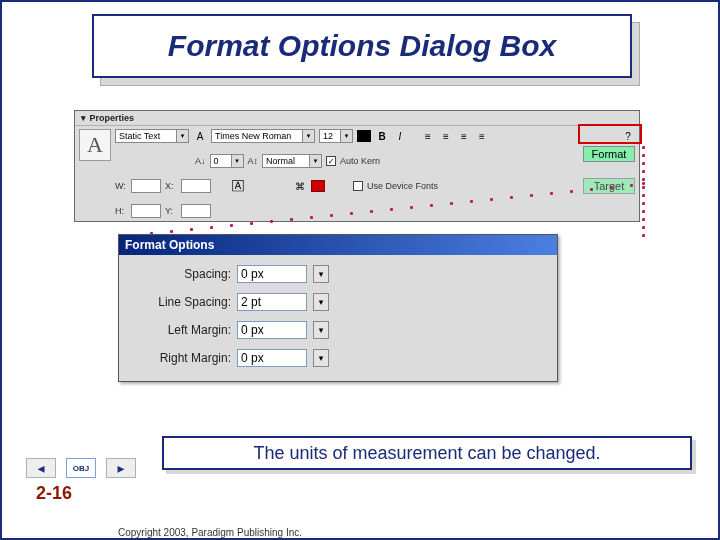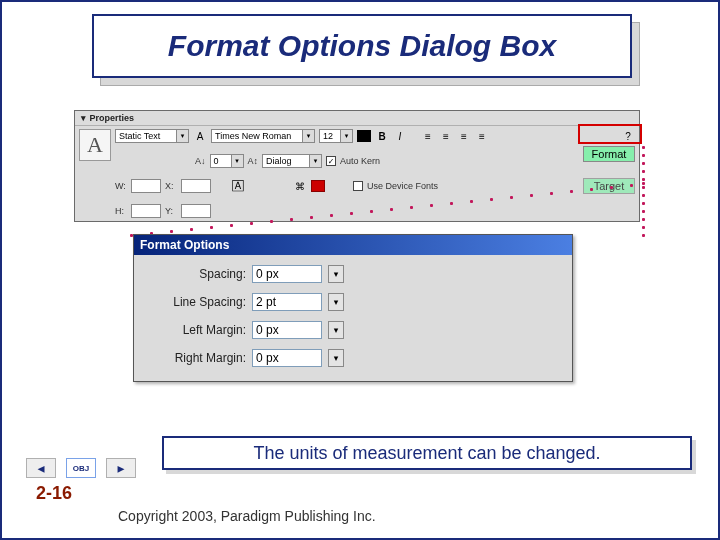--- a/index.html
+++ b/index.html
@@ -156,21 +156,21 @@
     pointer-events: none;
   }
   .dot {
     width: 3px; height: 3px; background: #c2185b; position: absolute; border-radius: 1px;
   }
 
   
   .dialog {
     position: absolute;
     top: 232px;
-    left: 131px;
+    left: 116px;
     width: 440px;
     background: #dcdcdc;
     border: 1px solid #555;
     box-shadow: 2px 2px 3px rgba(0,0,0,0.3);
   }
   .dlg-title {
     background: linear-gradient(to right, #06247a, #4b7fe2);
     color: #fff;
     font-weight: bold;
     font-family: Tahoma, sans-serif;
@@ -298,23 +298,23 @@
   .page-num {
     position: absolute;
     bottom: 34px;
     left: 34px;
     font-size: 18px;
     font-weight: bold;
     color: #8a1a00;
   }
   .copyright {
     position: absolute;
-    bottom: 14px;
+    bottom: 0;
     left: 116px;
-    font-size: 14px;
+    font-size: 10px;
     color: #333;
   }
 </style>
 </head>
 <body>
 
 <div class="slide-title-wrap">
   <div class="slide-title-shadow"></div>
   <div class="slide-title">Format Options Dialog Box</div>
 </div>
@@ -358,21 +358,21 @@
 
       <div class="prop-row">
         <span style="width:76px"></span>
         <span class="mini-label">A↓</span>
         <span class="dd">
           <span class="field" style="width:22px">0</span>
           <span class="arrow">▾</span>
         </span>
         <span class="mini-label">A↕</span>
         <span class="dd">
-          <span class="field" style="width:48px">Dialog</span>
+          <span class="field" style="width:48px">Normal</span>
           <span class="arrow">▾</span>
         </span>
         <span class="chk">✓</span>
         <span class="mini-label">Auto Kern</span>
       </div>
 
       <div class="prop-row">
         <span class="mini-label" style="width:12px">W:</span>
         <span class="field" style="width:30px"></span>
         <span class="mini-label" style="width:12px">X:</span>

